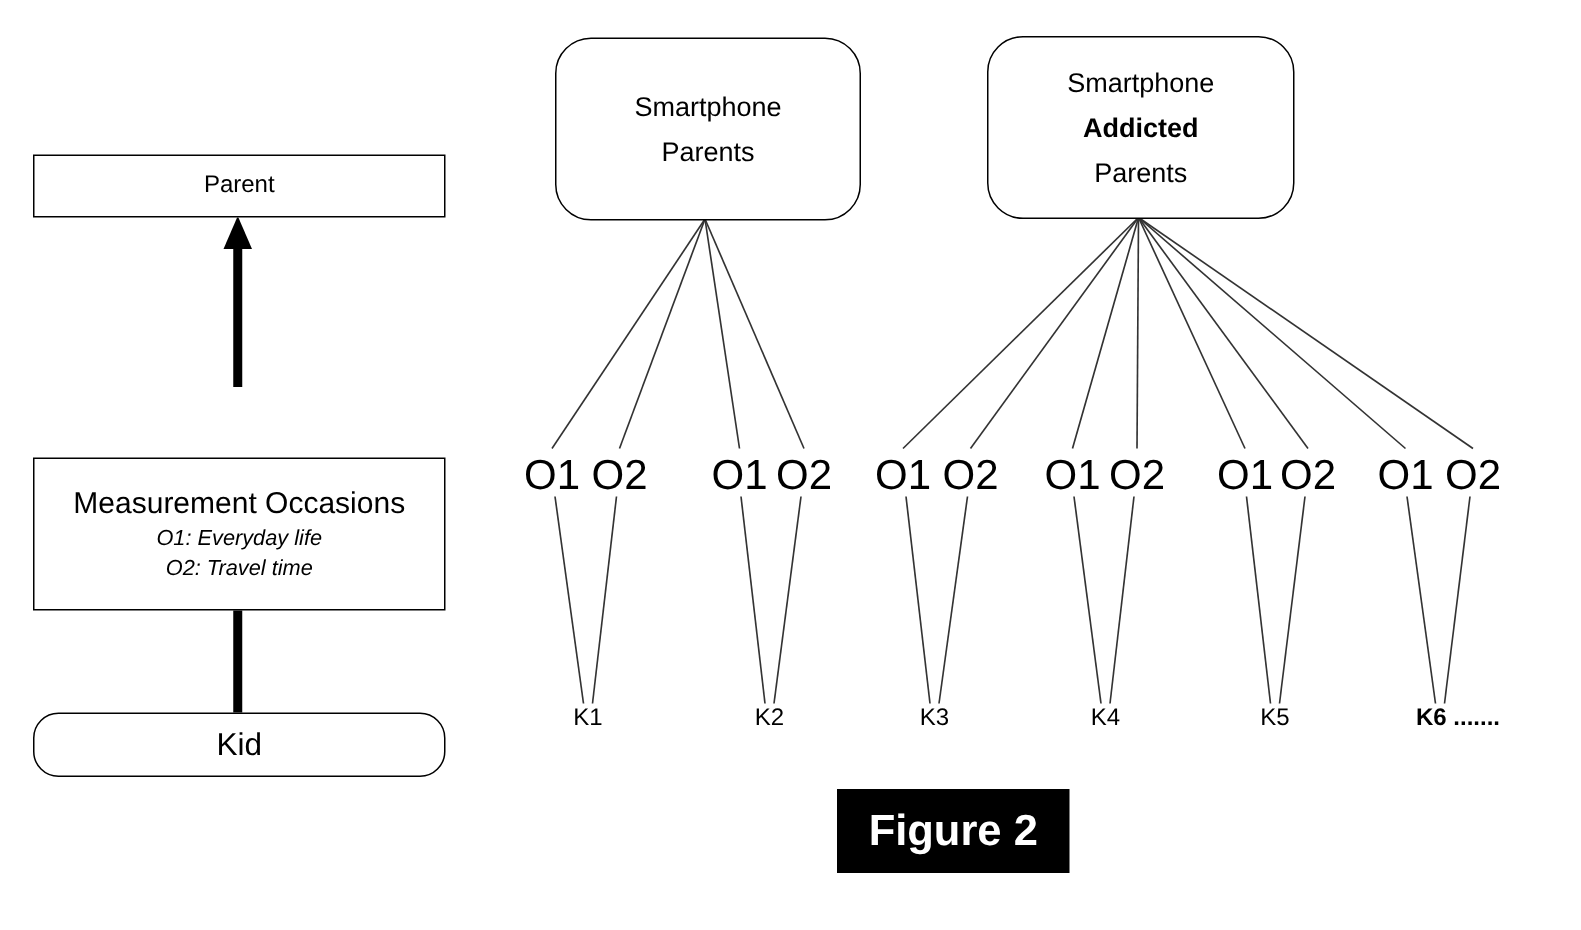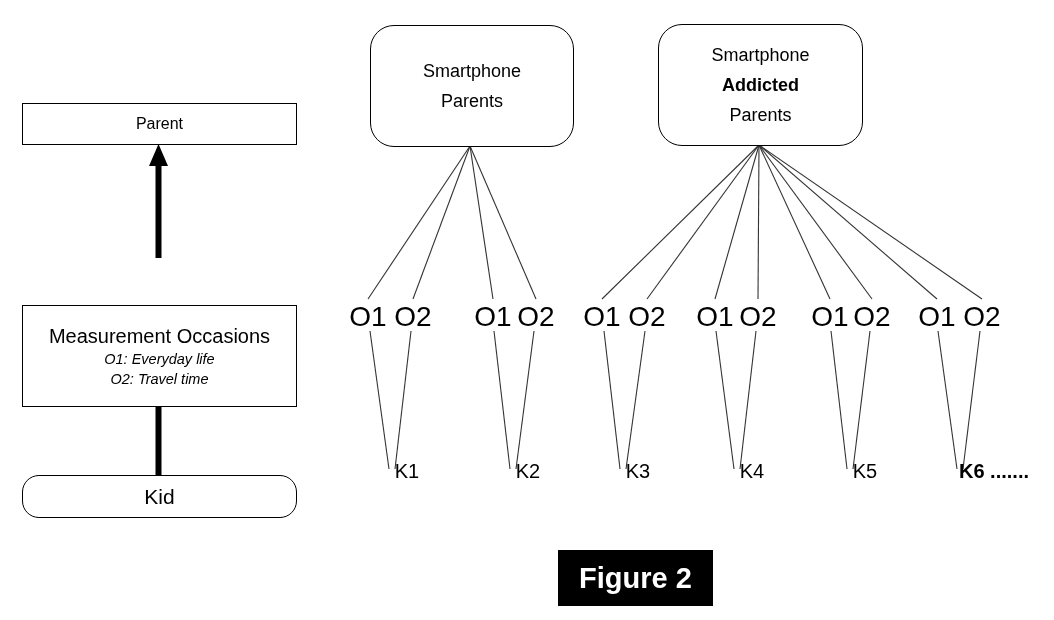--- a/index.html
+++ b/index.html
@@ -19,24 +19,24 @@
   .mo-sub{font-size:14.5px;line-height:20px;font-style:italic;}
   .round-box{
     position:absolute;border:1.7px solid #000;border-radius:24px;background:#fff;
     display:flex;flex-direction:column;align-items:center;justify-content:center;
     text-align:center;font-size:18px;line-height:30px;
   }
   .round-1{left:370px;top:25px;width:202px;height:120px;}
   .round-2{left:658px;top:24px;width:203px;height:120px;}
   .bold{font-weight:bold;}
   .o-label{position:absolute;top:301px;transform:translateX(-50%);font-size:28px;white-space:nowrap;}
-  .k-label{position:absolute;top:460px;transform:translateX(-50%);font-size:20px;white-space:nowrap;margin-left:15px;}
+  .k-label{position:absolute;top:470px;transform:translateX(-50%);font-size:16px;white-space:nowrap;}
   .k-label.k6{transform:none;font-weight:bold;}
   .figure-caption{
-    position:absolute;left:558px;top:550px;width:155px;height:56px;
+    position:absolute;left:558px;top:526px;width:155px;height:56px;
     background:#000;color:#fff;font-weight:bold;font-size:29px;
     display:flex;align-items:center;justify-content:center;
   }
 </style>
 </head>
 <body>
 
 <div class="canvas">
 
   <svg class="lines" viewBox="0 0 1054 620" xmlns="http://www.w3.org/2000/svg">

